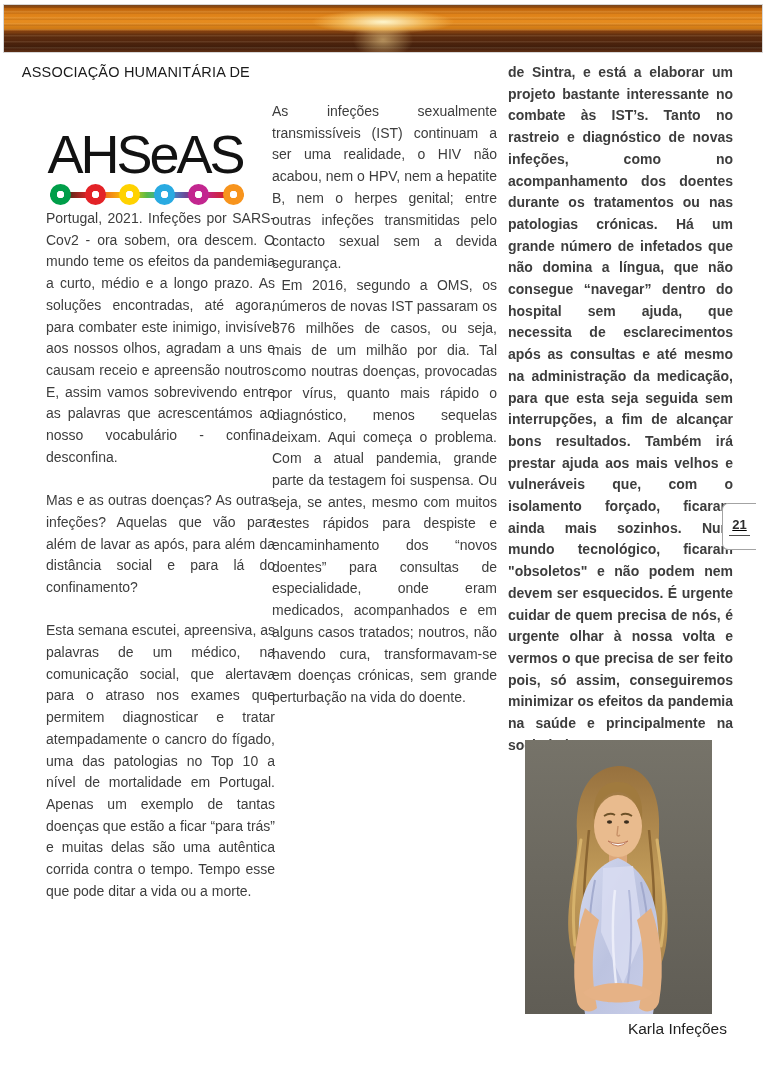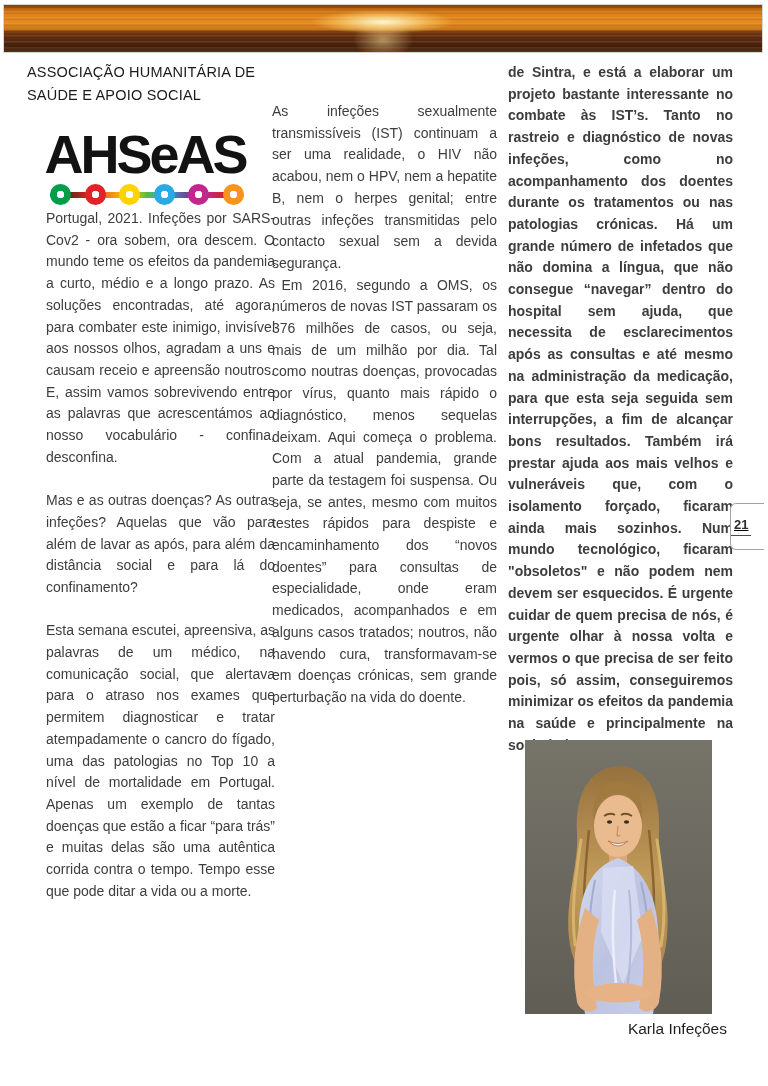--- a/index.html
+++ b/index.html
@@ -12,65 +12,64 @@
     position:absolute;left:3px;top:4px;width:758px;height:47px;
     border:1px solid #d6d6d6;
     background:
       radial-gradient(ellipse 95px 16px at 50% 36%, rgba(255,252,215,.95), rgba(255,214,120,.55) 45%, rgba(255,170,60,0) 75%),
       radial-gradient(ellipse 42px 26px at 50% 74%, rgba(255,224,150,.55), rgba(255,200,120,0) 72%),
       repeating-linear-gradient(180deg, rgba(255,236,200,.10) 0 1px, rgba(60,20,5,.10) 2px 3px, rgba(255,255,255,0) 3px 6px),
       linear-gradient(180deg,#5e2a06 0%,#b9620e 7%,#dd8018 18%,#e68c1f 36%,#d07a15 50%,#8a4410 56%,#63300f 63%,#54270e 76%,#401d0b 90%,#5e2f15 100%);
   }
   
   .org-title{
-    position:absolute;left:27px;top:61px;width:234px;text-align:left;
+    position:absolute;left:16px;top:61px;width:234px;text-align:right;
     font-size:14.5px;line-height:23px;color:#1b1b1b;letter-spacing:.2px;
   }
   .logo-text{
     position:absolute;left:28px;top:127px;width:234px;text-align:center;
-    font-size:54px;line-height:54px;font-weight:bold;letter-spacing:-3px;color:#121212;
+    font-size:54px;line-height:54px;font-weight:normal;letter-spacing:-3px;color:#121212;
   }
   .dots{position:absolute;left:50px;top:184px;width:194px;height:21px;}
   .dots .bar{position:absolute;left:0;right:0;top:7.5px;height:6px;border-radius:3px;}
   .dots .dot{position:absolute;top:0;width:21px;height:21px;border-radius:50%;}
   
   .col{position:absolute;top:62px;}
   .col1{left:46px;width:229px;top:208px;}
   .col2{left:272px;width:225px;}
   .col3{left:508px;width:225px;font-weight:bold;}
   .col p{
     margin:0 0 21.7px 0;font-size:14px;line-height:21.7px;color:#3d3d3d;
     text-align:justify;
   }
   .col p.tight{margin-bottom:0;margin-top:39px;}
   .col p.cont{text-align-last:justify;}
   
   .page-num-box{
-    position:absolute;right:4px;top:503px;width:33px;height:45px;
+    position:absolute;right:12px;top:503px;width:33px;height:45px;
     border:1px solid #a3a3a3;border-right:none;border-radius:6px 0 0 6px;
-    display:flex;align-items:center;background:#fff;text-decoration:underline;
+    display:flex;align-items:center;justify-content:center;background:#fff;text-decoration:underline;
   }
   .page-num{
     font-size:13px;font-weight:bold;color:#2c2c2c;
     border-bottom:1.4px solid #4a4a4a;padding:0 3px 3px 3px;
   }
   
   .photo{position:absolute;left:525px;top:740px;width:187px;height:274px;overflow:hidden;}
   .caption{
     position:absolute;right:41px;top:1020px;font-size:15.5px;color:#1f1f1f;
   }
 </style>
 </head>
 <body>
 
 <div class="banner"></div>
 
 <div class="org-title">
   <div>ASSOCIAÇÃO HUMANITÁRIA DE</div>
-  <div>SAÚDE E APOIO SOCIAL</div>
 </div>
 
 <div class="logo-text">AHSeAS</div>
 
 <div class="dots">
   <span class="bar" style="background: linear-gradient(90deg, rgb(0, 158, 73), rgb(95, 42, 26), rgb(227, 34, 39), rgb(240, 127, 26), rgb(255, 210, 0), rgb(87, 185, 71), rgb(41, 170, 225), rgb(110, 70, 149), rgb(194, 38, 143), rgb(210, 35, 42), rgb(247, 148, 29));"></span>
 <span class="dot" style="left: 0px; background: radial-gradient(circle, rgb(255, 255, 255) 0px, rgb(255, 255, 255) 3.5px, rgb(0, 158, 73) 4px);"></span>
     <span class="dot" style="left: 34.6px; background: radial-gradient(circle, rgb(255, 255, 255) 0px, rgb(255, 255, 255) 3.5px, rgb(227, 34, 39) 4px);"></span>
     <span class="dot" style="left: 69.2px; background: radial-gradient(circle, rgb(255, 255, 255) 0px, rgb(255, 255, 255) 3.5px, rgb(255, 210, 0) 4px);"></span>
     <span class="dot" style="left: 103.8px; background: radial-gradient(circle, rgb(255, 255, 255) 0px, rgb(255, 255, 255) 3.5px, rgb(41, 170, 225) 4px);"></span>

